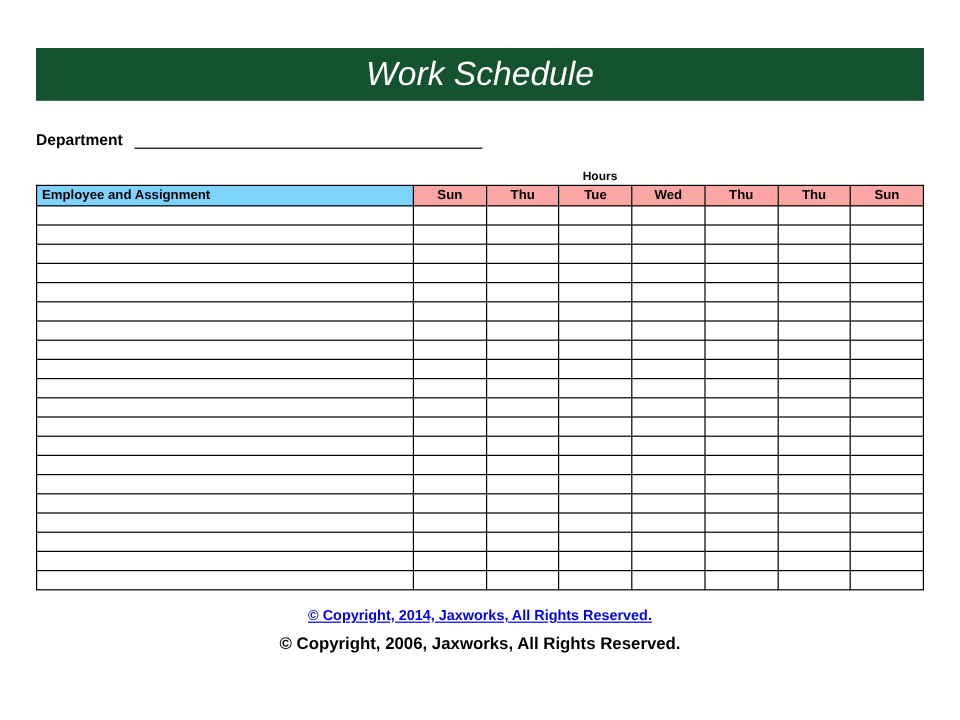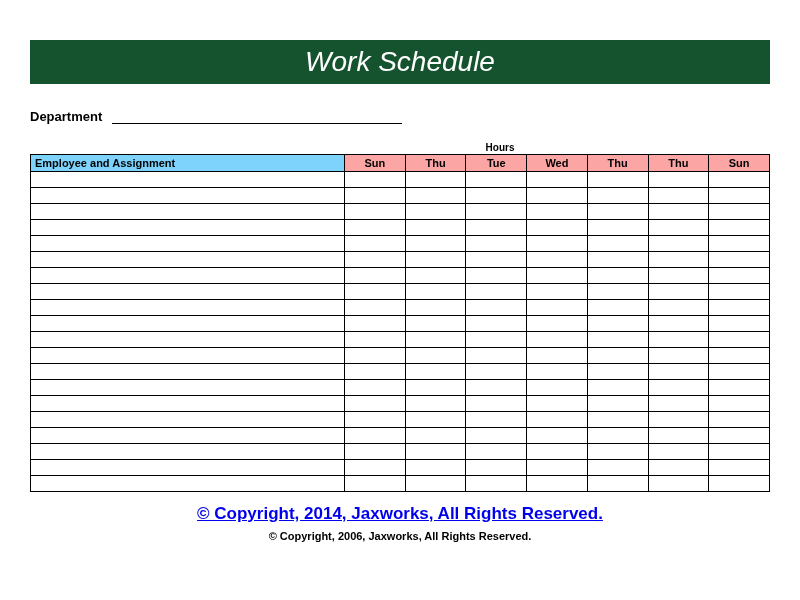--- a/index.html
+++ b/index.html
@@ -78,25 +78,25 @@
       padding-left: 4px;
       background: #7dd3fc;
     }
     .footer {
       text-align: center;
       margin-top: 12px;
     }
     .footer-link {
       color: #0000EE;
       text-decoration: underline;
-      font-size: 17px;
+      font-size: 12px;
       font-weight: bold;
     }
     .footer-copyright {
-      font-size: 11px;
+      font-size: 14px;
       font-weight: bold;
       margin-top: 6px;
     }
   </style>
 </head>
 <body>
 
 <div class="header-bar">
   <span>Work Schedule</span>
 </div>

